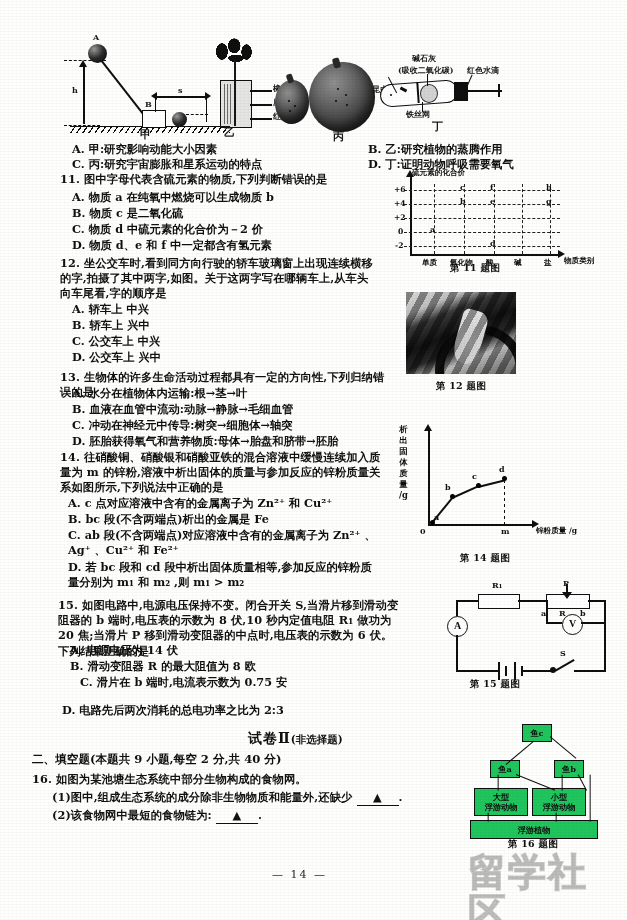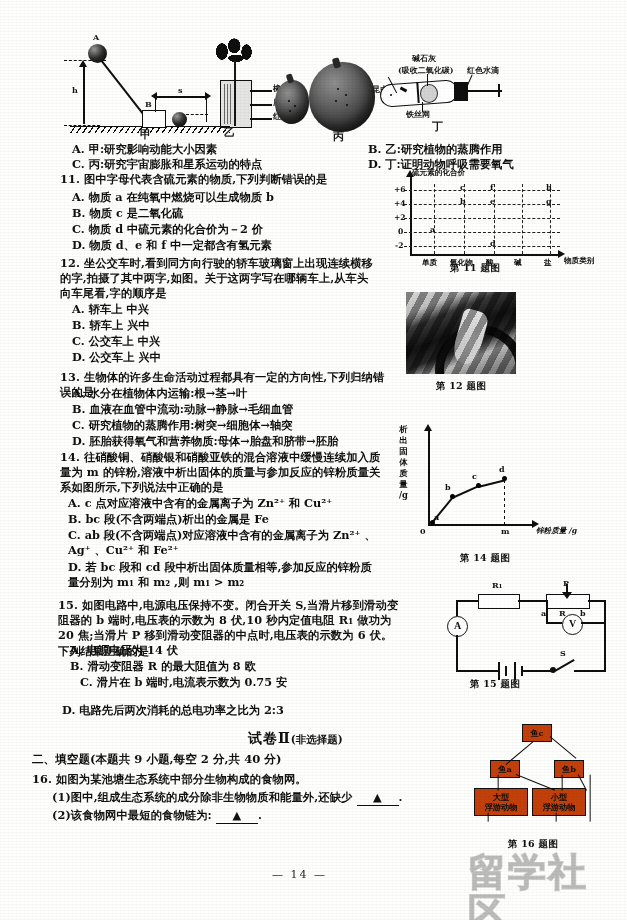--- a/index.html
+++ b/index.html
@@ -207,21 +207,21 @@
     border: 1.5px solid #111;
     background: #fff;
   }
   .battery-long { position: absolute; width: 1.6px; background: #111; }
   .battery-short { position: absolute; width: 1.6px; background: #111; }
 
   
   .fw-box {
     position: absolute;
     border: 1.3px solid #111;
-    background: #c2410c;
+    background: #22c55e;
     font-size: 8.2px;
     font-weight: 700;
     text-align: center;
     line-height: 10px;
     display: flex;
     align-items: center;
     justify-content: center;
     flex-direction: column;
     padding: 1px 0;
   }
@@ -442,21 +442,21 @@
     <div class="glare"></div>
   </div>
   <div class="abs figcap" style="left:406px; top:380px; width:110px;">第 12 题图</div>
 
   <div class="abs qtext" style="left:60px; top:370px; width:330px;">
     <span>13.</span>
     <span>生物体的许多生命活动过程都具有一定的方向性,下列归纳错误的是</span>
   </div>
   <div class="abs opt" style="left:72px; top:386px;">A. 水分在植物体内运输:根→茎→叶</div>
   <div class="abs opt" style="left:72px; top:402px;">B. 血液在血管中流动:动脉→静脉→毛细血管</div>
-  <div class="abs opt" style="left:72px; top:418px;">C. 研究植物的蒸腾作用:树突→细胞体→轴突</div>
+  <div class="abs opt" style="left:72px; top:418px;">C. 冲动在神经元中传导:树突→细胞体→轴突</div>
   <div class="abs opt" style="left:72px; top:434px;">D. 胚胎获得氧气和营养物质:母体→胎盘和脐带→胚胎</div>
 
   <div class="abs qtext" style="left:60px; top:450px; width:325px;">
     <span>14.</span>
     <span>往硝酸铜、硝酸银和硝酸亚铁的混合溶液中缓慢连续加入质量为 m 的锌粉,溶液中析出固体的质量与参加反应的锌粉质量关系如图所示,下列说法中正确的是</span>
   </div>
   <div class="abs opt" style="left:68px; top:496px;">A. c 点对应溶液中含有的金属离子为 Zn²⁺ 和 Cu²⁺</div>
   <div class="abs opt" style="left:68px; top:512px;">B. bc 段(不含两端点)析出的金属是 Fe</div>
   <div class="abs opt" style="left:68px; top:528px; width:310px; white-space:normal;">C. ab 段(不含两端点)对应溶液中含有的金属离子为 Zn²⁺ 、Ag⁺ 、Cu²⁺ 和 Fe²⁺</div>
   <div class="abs opt" style="left:68px; top:560px; width:310px; white-space:normal;">D. 若 bc 段和 cd 段中析出固体质量相等,参加反应的锌粉质量分别为 m₁ 和 m₂ ,则 m₁ &gt; m₂</div>
@@ -480,21 +480,21 @@
     <div class="g14-dot" style="left:104px; top:52px;"></div>
 
     <div class="abs" style="left:106px; top:56px; width:1.3px; height:45px; background:repeating-linear-gradient(180deg,#111 0 3px, transparent 3px 6px);"></div>
 
     <div class="pt-lbl" style="left:36px; top:88px;">a</div>
     <div class="pt-lbl" style="left:47px; top:58px;">b</div>
     <div class="pt-lbl" style="left:74px; top:47px;">c</div>
     <div class="pt-lbl" style="left:101px; top:40px;">d</div>
     <div class="pt-lbl" style="left:22px; top:102px;">0</div>
     <div class="pt-lbl" style="left:103px; top:102px;">m</div>
-    <div class="tick-lbl" style="left:138px; top:102px;font-style:italic;">锌粉质量 /g</div>
+    <div class="tick-lbl" style="left:138px; top:102px;">锌粉质量 /g</div>
   </div>
   <div class="abs figcap" style="left:430px; top:552px; width:110px;">第 14 题图</div>
 
   <div class="abs qtext" style="left:58px; top:598px; width:345px;">
     <span>15.</span>
     <span>如图电路中,电源电压保持不变。闭合开关 S,当滑片移到滑动变阻器的 b 端时,电压表的示数为 8 伏,10 秒内定值电阻 R₁ 做功为 20 焦;当滑片 P 移到滑动变阻器的中点时,电压表的示数为 6 伏。下列结果正确的是</span>
   </div>
   <div class="abs opt" style="left:70px; top:643px;">A. 电源电压为 14 伏</div>
   <div class="abs opt" style="left:70px; top:659px;">B. 滑动变阻器 R 的最大阻值为 8 欧</div>
   <div class="abs opt" style="left:80px; top:675px;">C. 滑片在 b 端时,电流表示数为 0.75 安</div>
@@ -567,20 +567,21 @@
     <div class="fw-box" style="left:24px; top:38px; width:28px; height:14px;">鱼a</div>
     <div class="fw-box" style="left:88px; top:38px; width:28px; height:14px;">鱼b</div>
     <div class="fw-box" style="left:8px; top:66px; width:52px; height:24px;">
       <span>大型</span>
       <span>浮游动物</span>
     </div>
     <div class="fw-box" style="left:66px; top:66px; width:52px; height:24px;">
       <span>小型</span>
       <span>浮游动物</span>
     </div>
+    <div class="fw-box" style="left:4px; top:98px; width:126px; height:15px;">浮游植物</div>
 
     <div class="fw-line" style="left:40px; top:42px; width:36px; height:1.3px; transform:rotate(-40deg);"></div>
     <div class="fw-line" style="left:84px; top:14px; width:34px; height:1.3px; transform:rotate(40deg);"></div>
     <div class="fw-line" style="left:32px; top:52px; width:16px; height:1.3px; transform:rotate(90deg); transform-origin:left center;"></div>
     <div class="fw-line" style="left:50px; top:52px; width:42px; height:1.3px; transform:rotate(22deg);"></div>
     <div class="fw-line" style="left:96px; top:52px; width:16px; height:1.3px; transform:rotate(90deg); transform-origin:left center;"></div>
     <div class="fw-line" style="left:112px; top:52px; width:18px; height:1.3px; transform:rotate(62deg); transform-origin:left center;"></div>
     <div class="fw-line" style="left:22px; top:90px; width:9px; height:1.3px; transform:rotate(90deg); transform-origin:left center;"></div>
     <div class="fw-line" style="left:90px; top:90px; width:9px; height:1.3px; transform:rotate(90deg); transform-origin:left center;"></div>
     <div class="fw-line" style="left:124px; top:52px; width:47px; height:1.3px; transform:rotate(90deg); transform-origin:left center;"></div>

